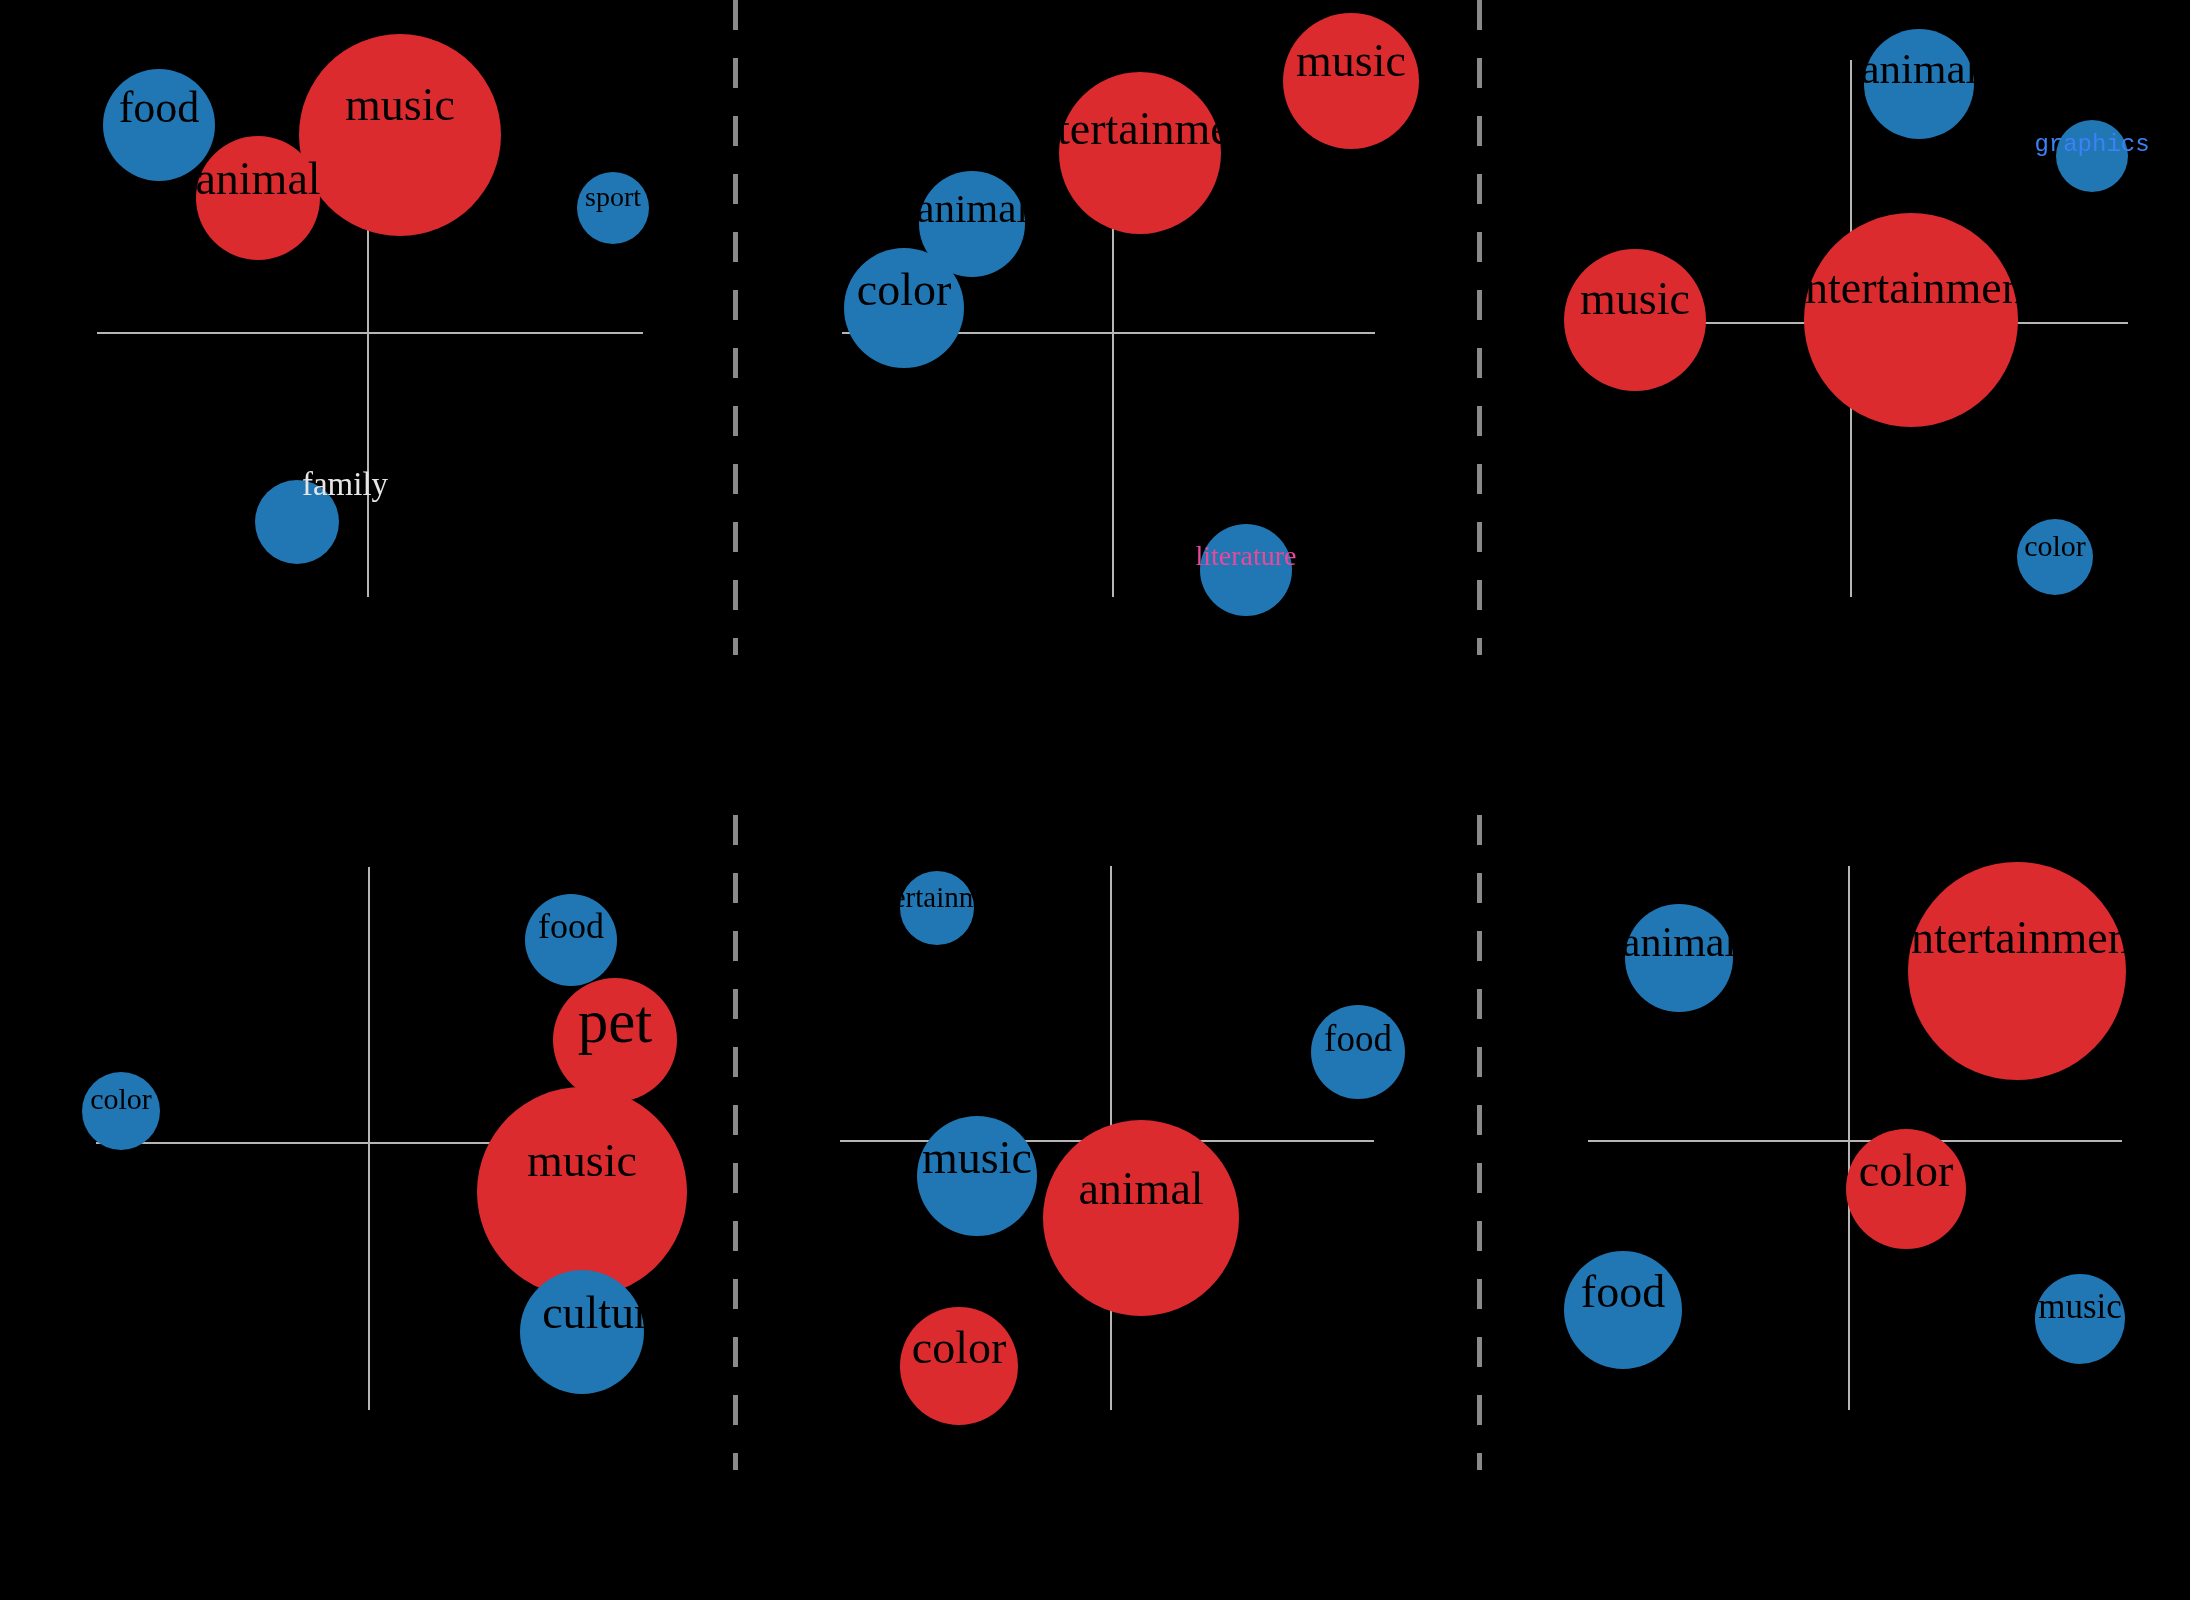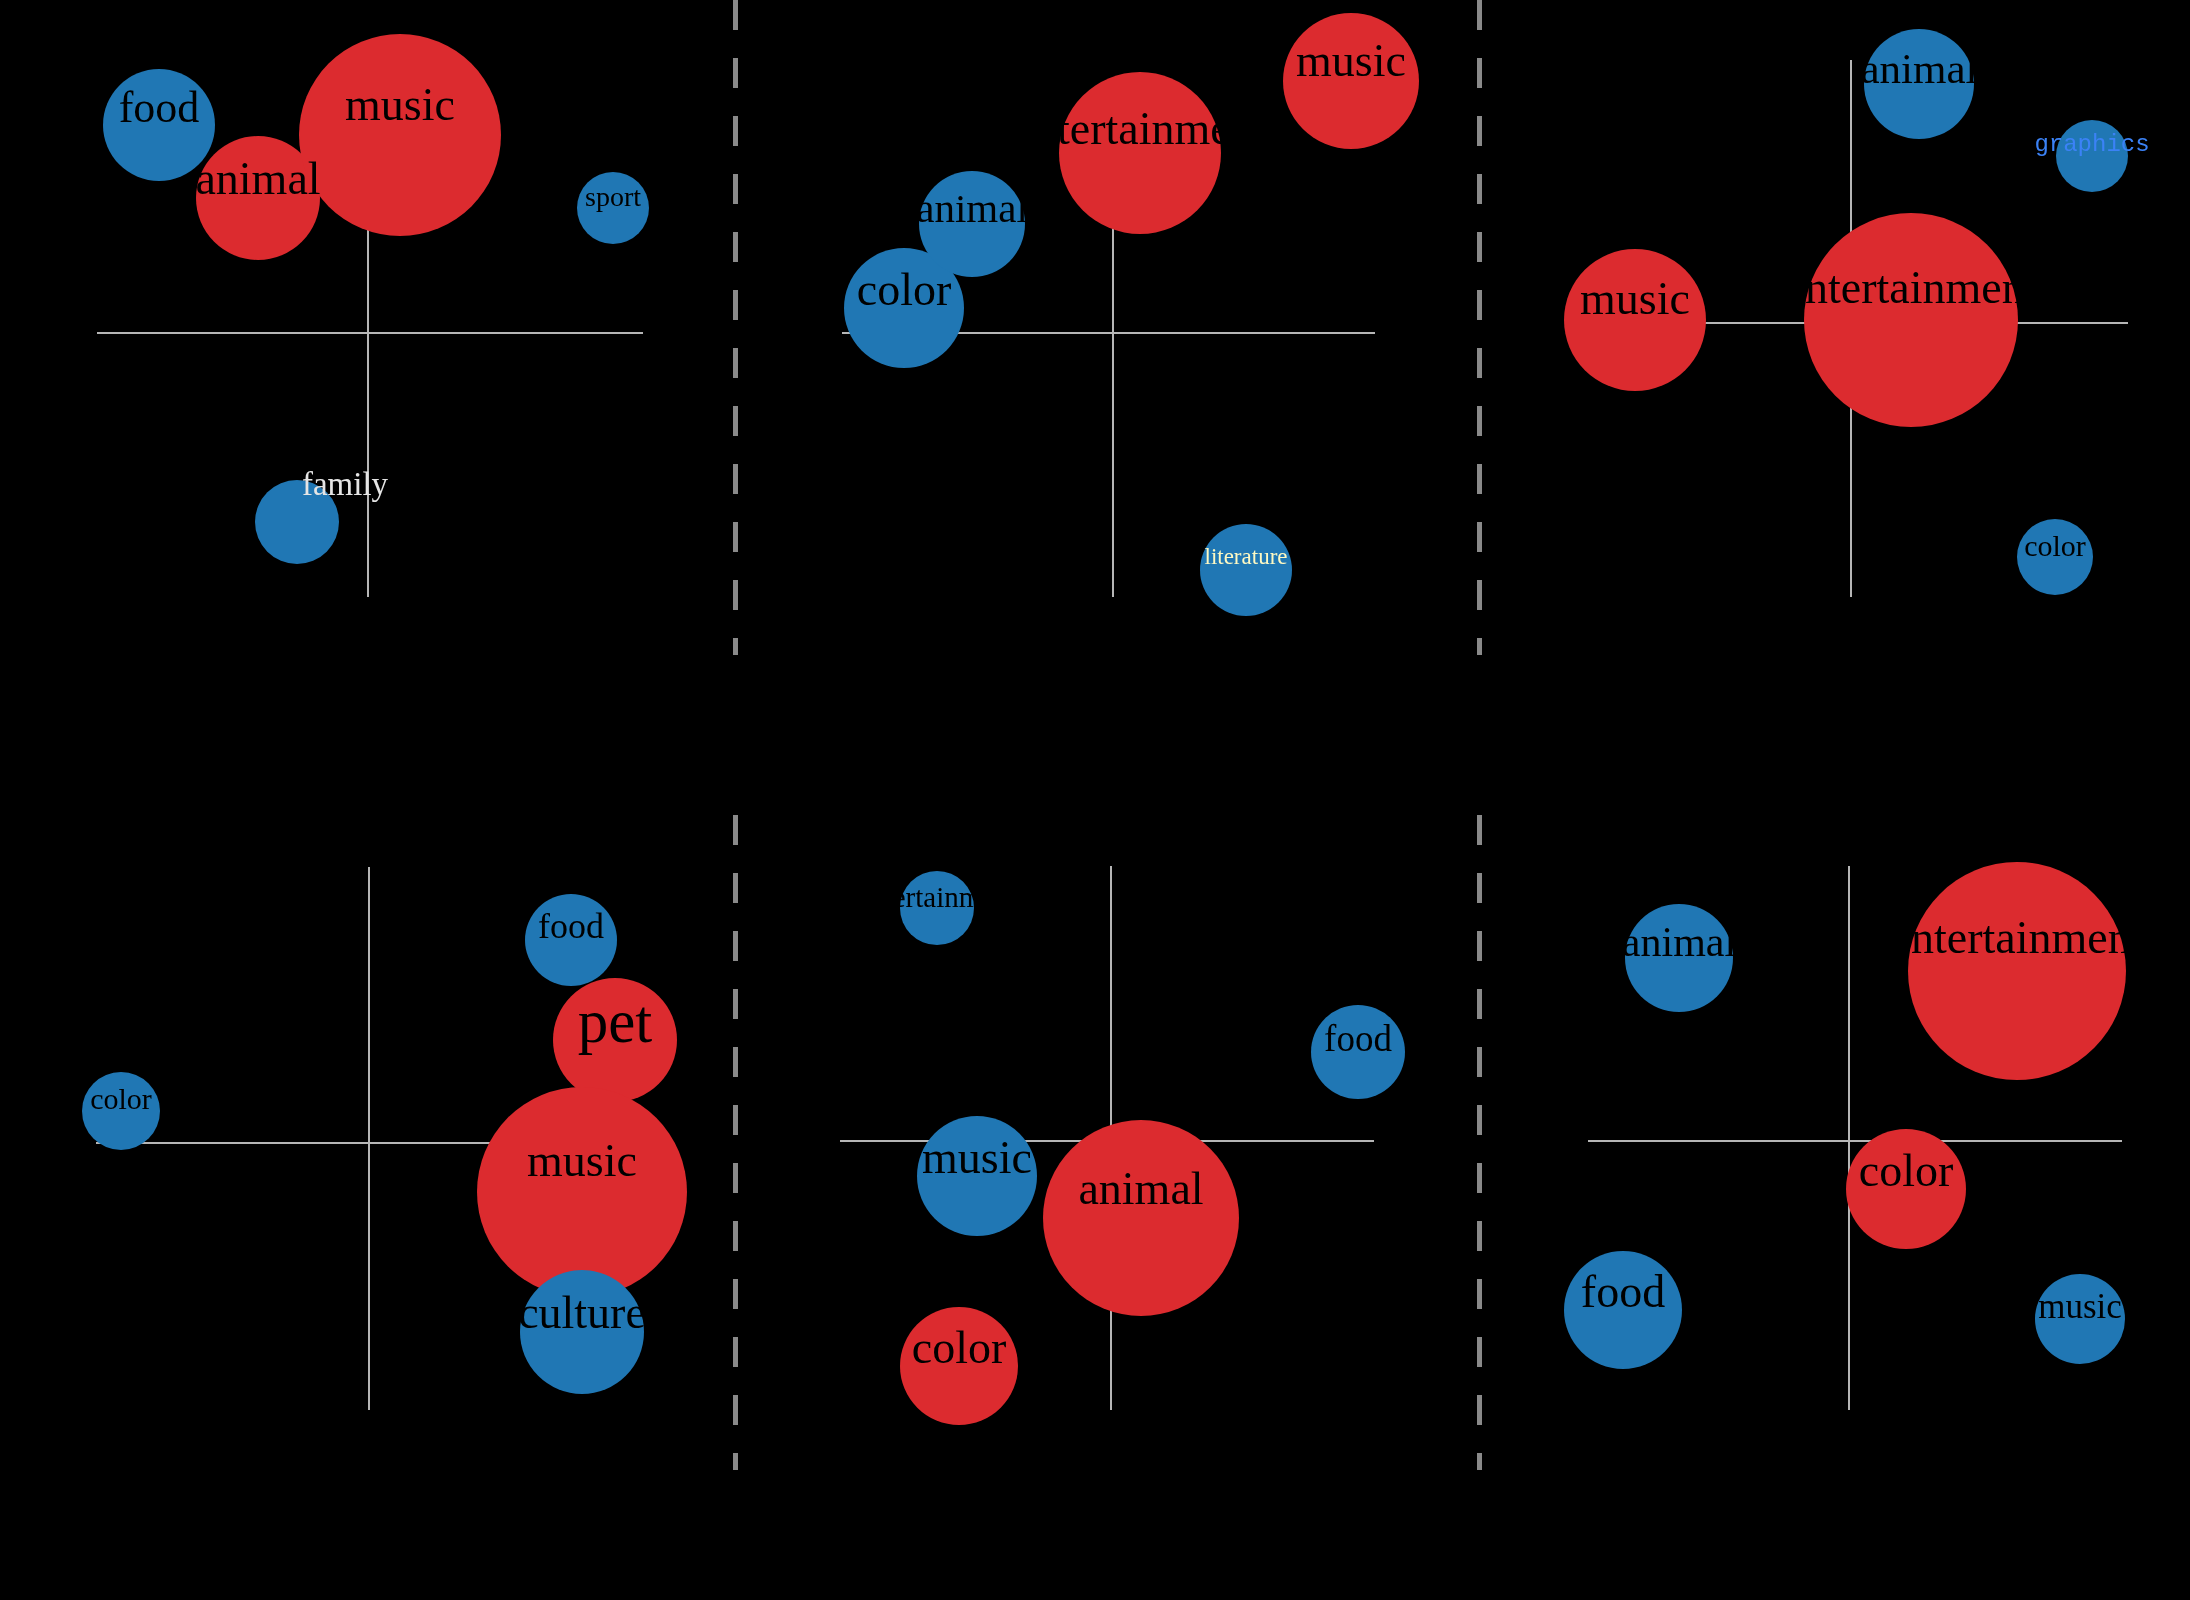--- a/index.html
+++ b/index.html
@@ -76,21 +76,21 @@
     <div class="panel" style="left: 0px; top: 0px; width: 2190px; height: 1600px; pointer-events: none;">
       <div class="bubble blue" style="left: 844px; top: 248px; width: 120px; height: 120px; background: rgb(32, 119, 180); pointer-events: auto;"></div>
       <div class="bubble blue" style="left: 919px; top: 171px; width: 106px; height: 106px; background: rgb(32, 119, 180); pointer-events: auto;"></div>
       <div class="bubble red" style="left: 1059px; top: 72px; width: 162px; height: 162px; background: rgb(220, 43, 47); pointer-events: auto;"></div>
       <div class="bubble red" style="left: 1283px; top: 13px; width: 136px; height: 136px; background: rgb(220, 43, 47); pointer-events: auto;"></div>
       <div class="bubble blue" style="left: 1200px; top: 524px; width: 92px; height: 92px; background: rgb(32, 119, 180); pointer-events: auto;"></div>
       <div class="bubble-label" style="left: 904px; top: 290px; font-size: 46px; color: rgb(0, 0, 0);">color</div>
       <div class="bubble-label" style="left: 972px; top: 208.1px; font-size: 41px; color: rgb(0, 0, 0);">animal</div>
       <div class="bubble-label" style="left: 1140px; top: 128.7px; font-size: 46px; color: rgb(0, 0, 0);">entertainment</div>
       <div class="bubble-label" style="left: 1351px; top: 60.6px; font-size: 46px; color: rgb(0, 0, 0);">music</div>
-      <div class="bubble-label" style="left: 1246px; top: 556.2px; font-size: 23px; color: #fef9c3;">literature</div>
+      <div class="bubble-label" style="left: 1246px; top: 556.2px; font-size: 28px; color: #ec4899;">literature</div>
     </div>
     <div class="panel" style="left: 0px; top: 0px; width: 2190px; height: 1600px; pointer-events: none;">
       <div class="bubble blue" style="left: 1864px; top: 29px; width: 110px; height: 110px; background: rgb(32, 119, 180); pointer-events: auto;"></div>
       <div class="bubble blue" style="left: 2056px; top: 120px; width: 72px; height: 72px; background: rgb(32, 119, 180); pointer-events: auto;"></div>
       <div class="bubble red" style="left: 1564px; top: 249px; width: 142px; height: 142px; background: rgb(220, 43, 47); pointer-events: auto;"></div>
       <div class="bubble red" style="left: 1804px; top: 213px; width: 214px; height: 214px; background: rgb(220, 43, 47); pointer-events: auto;"></div>
       <div class="bubble blue" style="left: 2017px; top: 519px; width: 76px; height: 76px; background: rgb(32, 119, 180); pointer-events: auto;"></div>
       <div class="bubble-label" style="left: 1919px; top: 67.5px; font-size: 43px; color: rgb(0, 0, 0);">animal</div>
       <div class="bubble-label" style="left: 2092px; top: 145.2px; font-size: 24px; color: #3b82f6; font-family: Liberation Mono, monospace;">graphics</div>
       <div class="bubble-label" style="left: 1635px; top: 298.7px; font-size: 46px; color: rgb(0, 0, 0);">music</div>
@@ -100,21 +100,21 @@
     <div class="panel" style="left: 0px; top: 0px; width: 2190px; height: 1600px; pointer-events: none;">
       <div class="bubble blue" style="left: 82px; top: 1072px; width: 78px; height: 78px; background: rgb(32, 119, 180); pointer-events: auto;"></div>
       <div class="bubble blue" style="left: 525px; top: 894px; width: 92px; height: 92px; background: rgb(32, 119, 180); pointer-events: auto;"></div>
       <div class="bubble red" style="left: 553px; top: 978px; width: 124px; height: 124px; background: rgb(220, 43, 47); pointer-events: auto;"></div>
       <div class="bubble red" style="left: 477px; top: 1087px; width: 210px; height: 210px; background: rgb(220, 43, 47); pointer-events: auto;"></div>
       <div class="bubble blue" style="left: 520px; top: 1270px; width: 124px; height: 124px; background: rgb(32, 119, 180); pointer-events: auto;"></div>
       <div class="bubble-label" style="left: 121px; top: 1099.3px; font-size: 30px; color: rgb(0, 0, 0);">color</div>
       <div class="bubble-label" style="left: 571px; top: 926.2px; font-size: 36px; color: rgb(0, 0, 0);">food</div>
       <div class="bubble-label" style="left: 615px; top: 1021.4px; font-size: 61px; color: rgb(0, 0, 0);">pet</div>
       <div class="bubble-label" style="left: 582px; top: 1160.5px; font-size: 46px; color: rgb(0, 0, 0);">music</div>
-      <div class="bubble-label" style="left: 582px; top: 1313.4px; font-size: 46px; color: rgb(0, 0, 0);">culture</div>
+      <div class="bubble-label" style="left: 606px; top: 1313.4px; font-size: 46px; color: rgb(0, 0, 0);">culture</div>
     </div>
     <div class="panel" style="left: 0px; top: 0px; width: 2190px; height: 1600px; pointer-events: none;">
       <div class="bubble blue" style="left: 900px; top: 871px; width: 74px; height: 74px; background: rgb(32, 119, 180); pointer-events: auto;"></div>
       <div class="bubble blue" style="left: 1311px; top: 1005px; width: 94px; height: 94px; background: rgb(32, 119, 180); pointer-events: auto;"></div>
       <div class="bubble blue" style="left: 917px; top: 1116px; width: 120px; height: 120px; background: rgb(32, 119, 180); pointer-events: auto;"></div>
       <div class="bubble red" style="left: 1043px; top: 1120px; width: 196px; height: 196px; background: rgb(220, 43, 47); pointer-events: auto;"></div>
       <div class="bubble red" style="left: 900px; top: 1307px; width: 118px; height: 118px; background: rgb(220, 43, 47); pointer-events: auto;"></div>
       <div class="bubble-label" style="left: 937px; top: 896.9px; font-size: 29px; color: rgb(0, 0, 0);">entertainment</div>
       <div class="bubble-label" style="left: 1358px; top: 1037.9px; font-size: 37px; color: rgb(0, 0, 0);">food</div>
       <div class="bubble-label" style="left: 977px; top: 1158px; font-size: 46px; color: rgb(0, 0, 0);">music</div>

